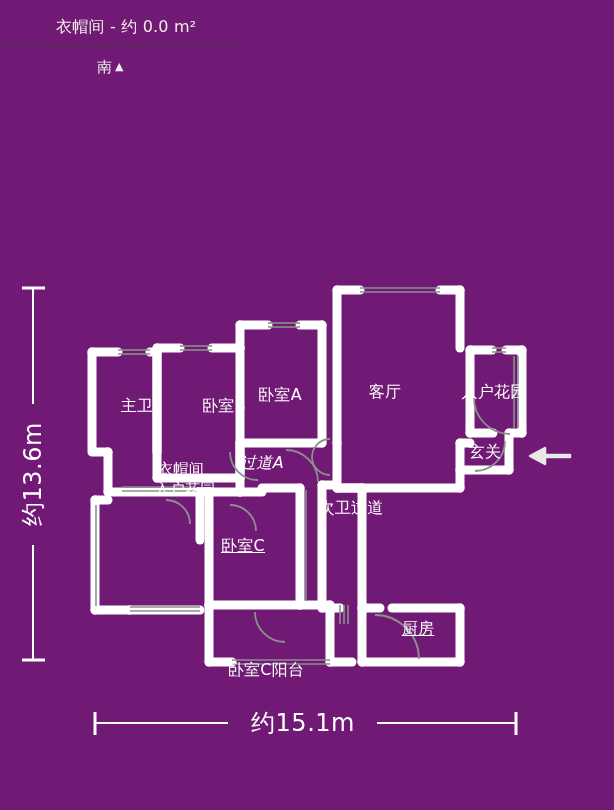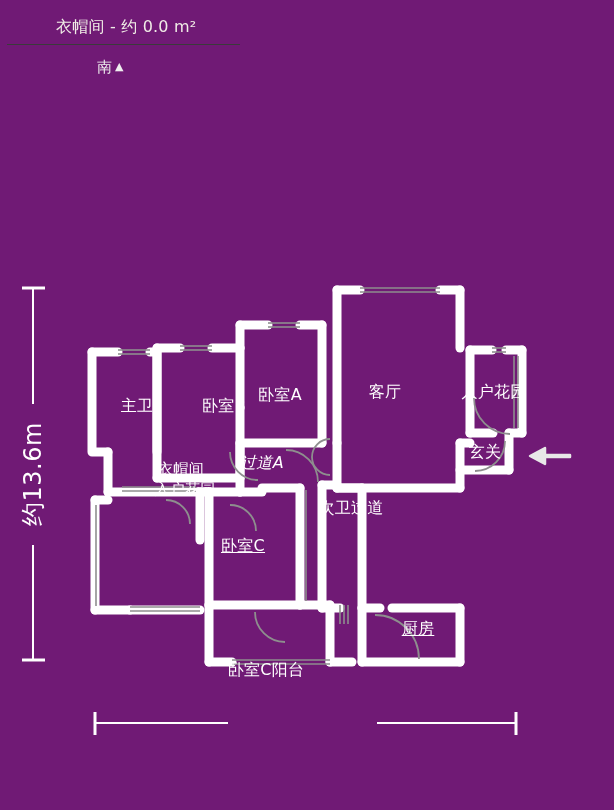--- a/index.html
+++ b/index.html
@@ -278,15 +278,16 @@
     <div class="room-label" style="left:485px; top:452px;">玄关</div>
     <div class="room-label small" style="left:141px; top:469px;margin-left:40px;">衣帽间</div>
     <div class="room-label small" style="left:185px; top:489px;">入户花园</div>
     <div class="room-label" style="left:262px; top:463px;font-style:italic;">过道A</div>
     <div class="room-label" style="left:351px; top:508px;">次卫过道</div>
     <div class="room-label" style="left:243px; top:546px;text-decoration:underline;">卧室C</div>
     <div class="room-label" style="left:266px; top:658px;margin-top:12px;">卧室C阳台</div>
     <div class="room-label" style="left:418px; top:629px;text-decoration:underline;">厨房</div>
 
     <div class="dim-v" style="left:33px; top:474px;">约13.6m</div>
+    <div class="dim-h" style="left:303px; top:723px;">约15.1m</div>
 
   </div>
 </div>
 
 </body></html>

